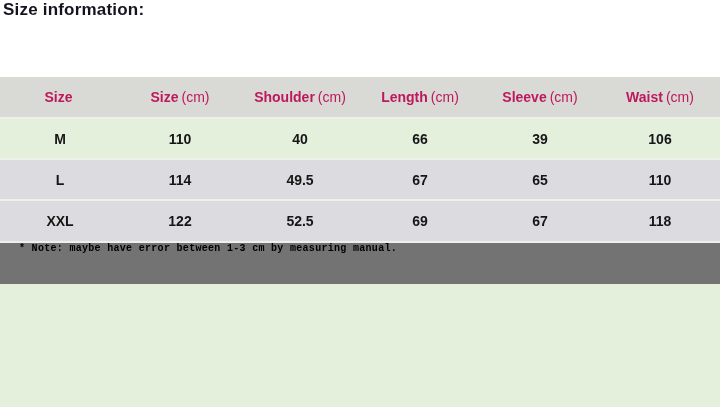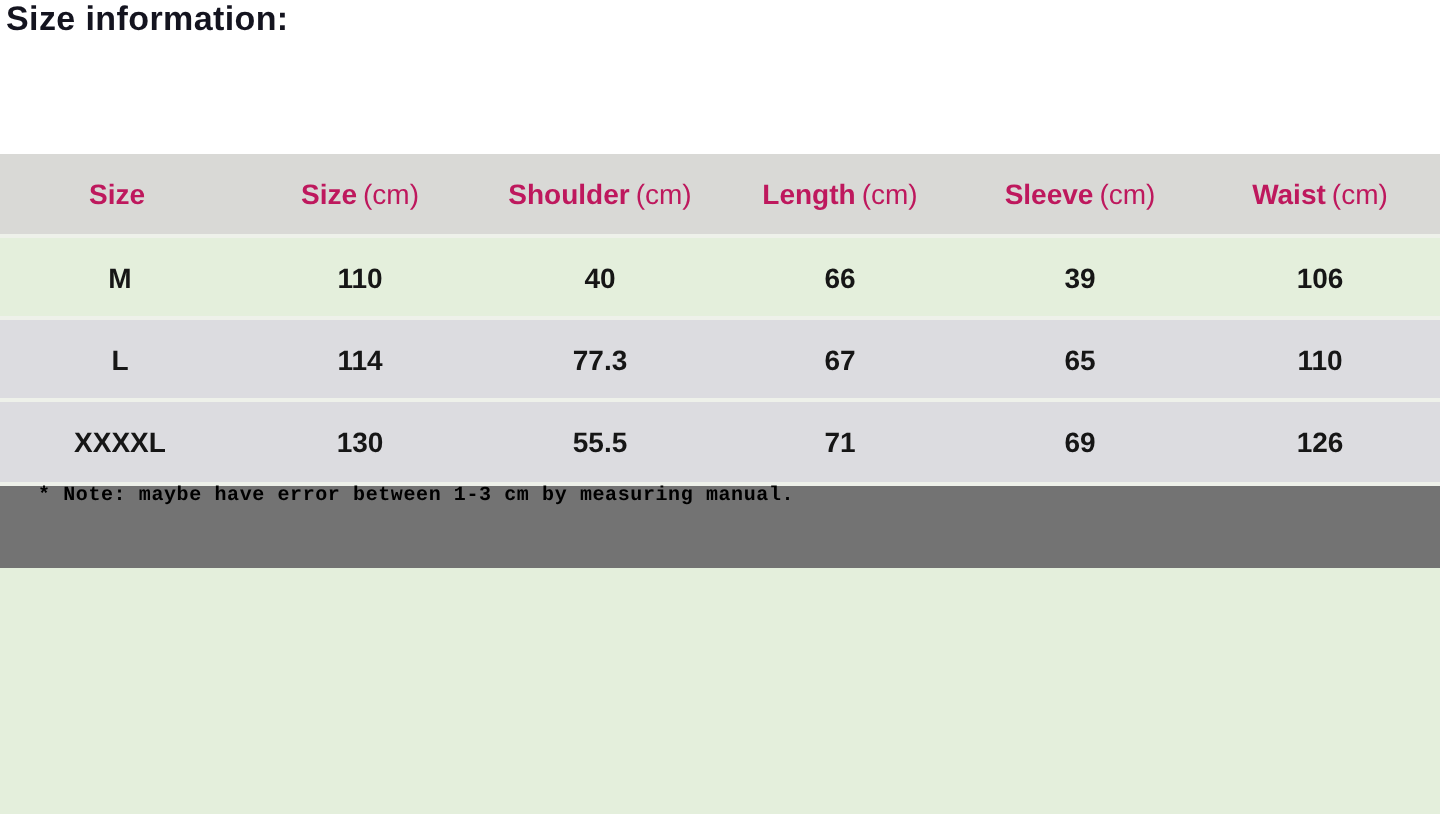--- a/index.html
+++ b/index.html
@@ -93,31 +93,31 @@
       <td>M</td>
       <td>110</td>
       <td>40</td>
       <td>66</td>
       <td>39</td>
       <td>106</td>
     </tr>
     <tr class="row-gray">
       <td>L</td>
       <td>114</td>
-      <td>77.3</td>
+      <td>49.5</td>
       <td>67</td>
       <td>65</td>
       <td>110</td>
     </tr>
     <tr class="row-gray">
-      <td>XXXXL</td>
-      <td>130</td>
-      <td>55.5</td>
-      <td>71</td>
+      <td>XXL</td>
+      <td>122</td>
+      <td>52.5</td>
       <td>69</td>
-      <td>126</td>
+      <td>67</td>
+      <td>118</td>
     </tr>
   </tbody>
 </table>
 
 <div class="note-band">
   <span class="note-text">* Note: maybe have error between 1-3 cm by measuring manual.</span>
 </div>
 
 </body></html>

